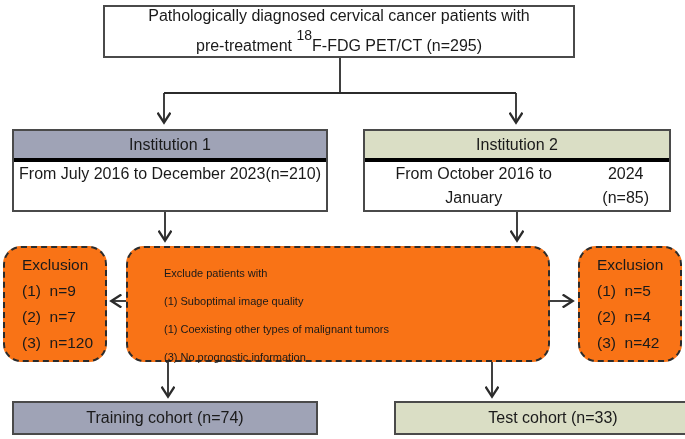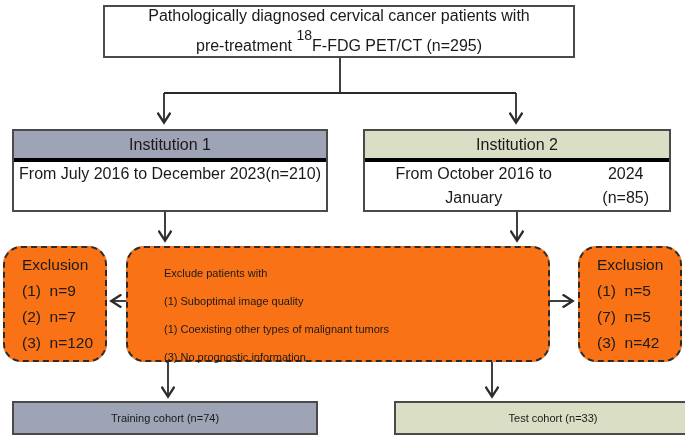--- a/index.html
+++ b/index.html
@@ -77,21 +77,21 @@
     left: 126px; top: 246px; width: 424px; height: 116px;
     text-align: left;
     padding: 11px 8px 0 36px;
     font-size: 11px; line-height: 28px;
   }
   .pre { white-space: pre-wrap; }
   
   .cohort {
     height: 34px; top: 401px;
     display: flex; align-items: center; justify-content: center;
-    font-size: 11px;
+    font-size: 16px;
   }
   #training-box { left: 12px;  width: 306px; background: #9fa3b6; }
   #test-box     { left: 362px; width: 318px; background: #dadec5; margin-left: 32px; }
   
   #connectors {
     position: absolute;
     left: 0; top: 0;
     width: 685px; height: 439px;
     pointer-events: none;
   }
@@ -156,20 +156,20 @@
   <div class="box dashed" id="excl-center">
     <div>Exclude patients with</div>
     <div>(1) Suboptimal image quality</div>
     <div>(1) Coexisting other types of malignant tumors</div>
     <div>(3) No prognostic information</div>
   </div>
 
   <div class="box dashed excl-small" id="excl-right">
     <div>Exclusion</div>
     <div class="pre">(1)  n=5</div>
-    <div class="pre">(7)  n=5</div>
+    <div class="pre">(2)  n=4</div>
     <div class="pre">(3)  n=42</div>
   </div>
 
   <div class="box solid cohort" id="training-box">Training cohort (n=74)</div>
   <div class="box solid cohort" id="test-box">Test cohort (n=33)</div>
 
 </div>
 
 </body></html>

